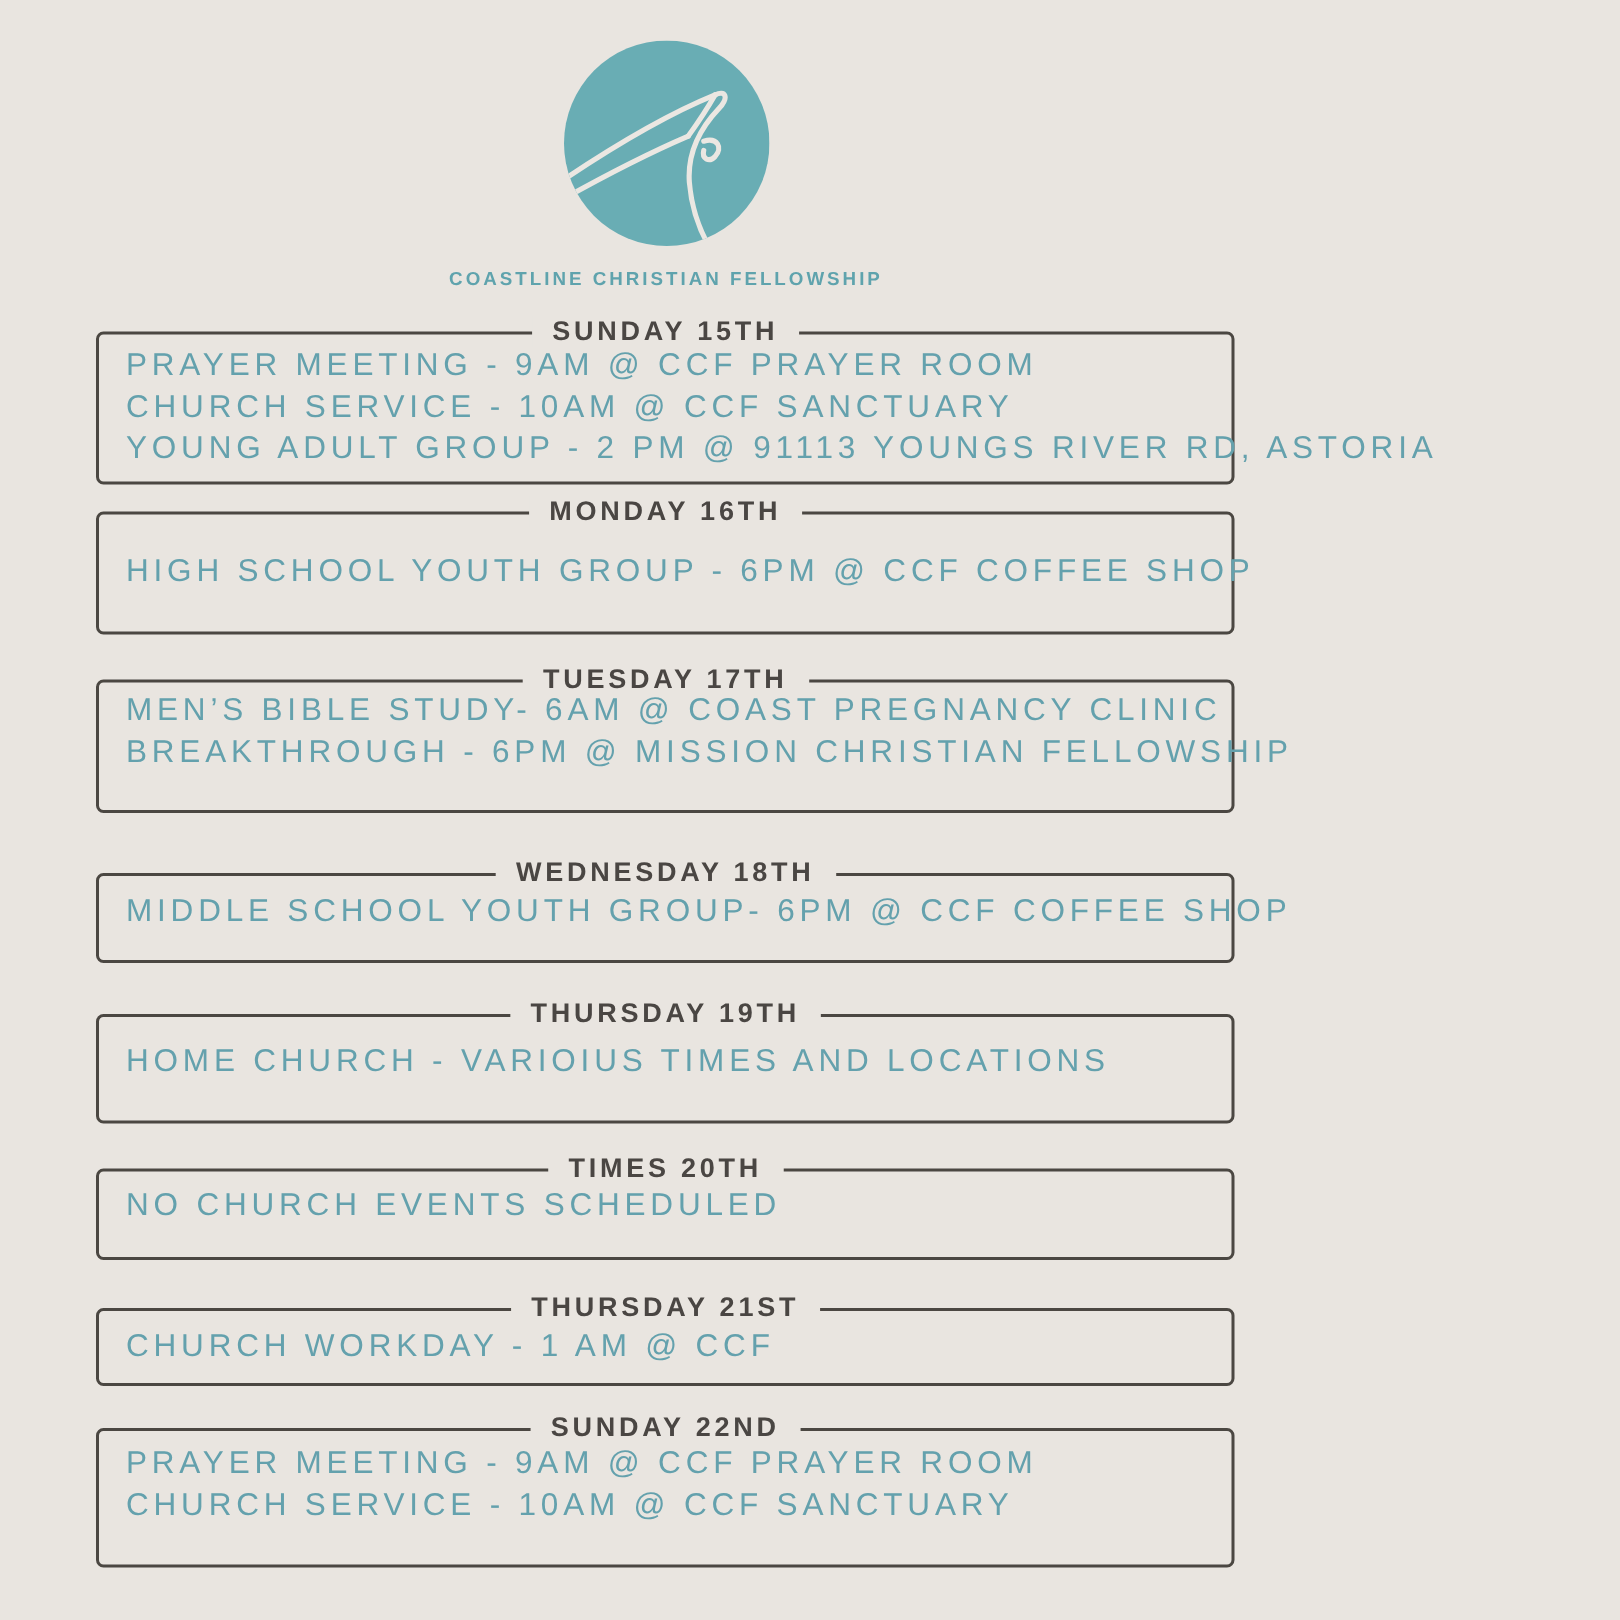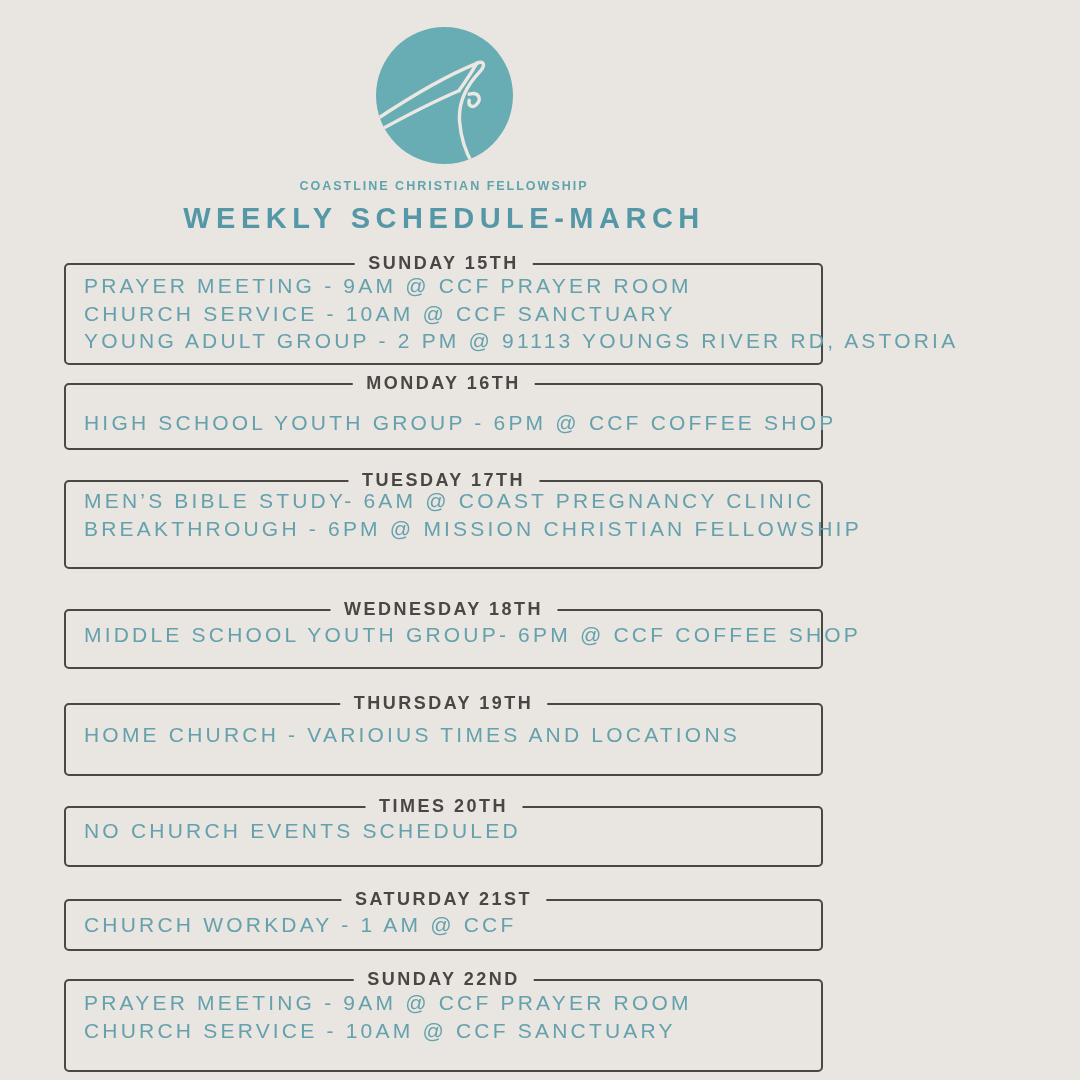--- a/index.html
+++ b/index.html
@@ -54,21 +54,21 @@
     color:var(--header-dark,#4a4643);
   }
   .event{
     font-size:21px;font-weight:400;letter-spacing:3.2px;
     line-height:27.5px;
     color:var(--teal-text,#64a1ad);
     white-space:nowrap;
   }
   
   .card:nth-of-type(1){margin-top:28px;padding-top:7px;padding-bottom:8px;}
-  .card:nth-of-type(2){margin-top:18px;padding-top:24px;padding-bottom:12px;}
+  .card:nth-of-type(2){margin-top:18px;padding-top:24px;padding-bottom:27px;}
   .card:nth-of-type(3){margin-top:30px;padding-top:5px;padding-bottom:25px;}
   .card:nth-of-type(4){margin-top:40px;padding-top:10px;padding-bottom:18px;}
   .card:nth-of-type(5){margin-top:34px;padding-top:16px;padding-bottom:26px;}
   .card:nth-of-type(6){margin-top:30px;padding-top:9px;padding-bottom:20px;}
   .card:nth-of-type(7){margin-top:32px;padding-top:10px;padding-bottom:11px;}
   .card:nth-of-type(8){margin-top:28px;padding-top:8px;padding-bottom:26px;}
 </style>
 </head>
 <body>
 
@@ -84,21 +84,20 @@
       <circle cx="100" cy="100" r="100"></circle>
       <g clip-path="url(#logo-clip)">
         <path d="M2 134 C 50 102, 100 72, 147 53"></path>
         <path d="M-4 156 C 46 128, 86 108, 121 93"></path>
         <path d="M121 93 C 131 79, 139 67, 147 53"></path>
         <path d="M147 53 C 157 48, 161 55, 151 66 C 132 86, 120 110, 122 138 C 124 163, 131 183, 142 202"></path>
         <path d="M136 98 C 149 94, 155 104, 147 113 C 141 119, 134 115, 136 107"></path>
       </g>
     </svg>
     <div class="org-name">COASTLINE CHRISTIAN FELLOWSHIP</div>
-    <h1 class="page-title">WEEKLY SCHEDULE-MARCH</h1>
   </header>
 
   <main class="schedule">
 
     <section class="card">
       <h2 class="day">SUNDAY 15TH</h2>
       <p class="event">PRAYER MEETING - 9AM @ CCF PRAYER ROOM</p>
       <p class="event">CHURCH SERVICE - 10AM @ CCF SANCTUARY</p>
       <p class="event">YOUNG ADULT GROUP - 2 PM @ 91113 YOUNGS RIVER RD, ASTORIA</p>
     </section>
@@ -123,21 +122,21 @@
       <h2 class="day">THURSDAY 19TH</h2>
       <p class="event">HOME CHURCH - VARIOIUS TIMES AND LOCATIONS</p>
     </section>
 
     <section class="card">
       <h2 class="day">TIMES 20TH</h2>
       <p class="event">NO CHURCH EVENTS SCHEDULED</p>
     </section>
 
     <section class="card">
-      <h2 class="day">SATURDAY 21ST</h2>
+      <h2 class="day">THURSDAY 21ST</h2>
       <p class="event">CHURCH WORKDAY - 1 AM @ CCF</p>
     </section>
 
     <section class="card">
       <h2 class="day">SUNDAY 22ND</h2>
       <p class="event">PRAYER MEETING - 9AM @ CCF PRAYER ROOM</p>
       <p class="event">CHURCH SERVICE - 10AM @ CCF SANCTUARY</p>
     </section>
 
   </main>

